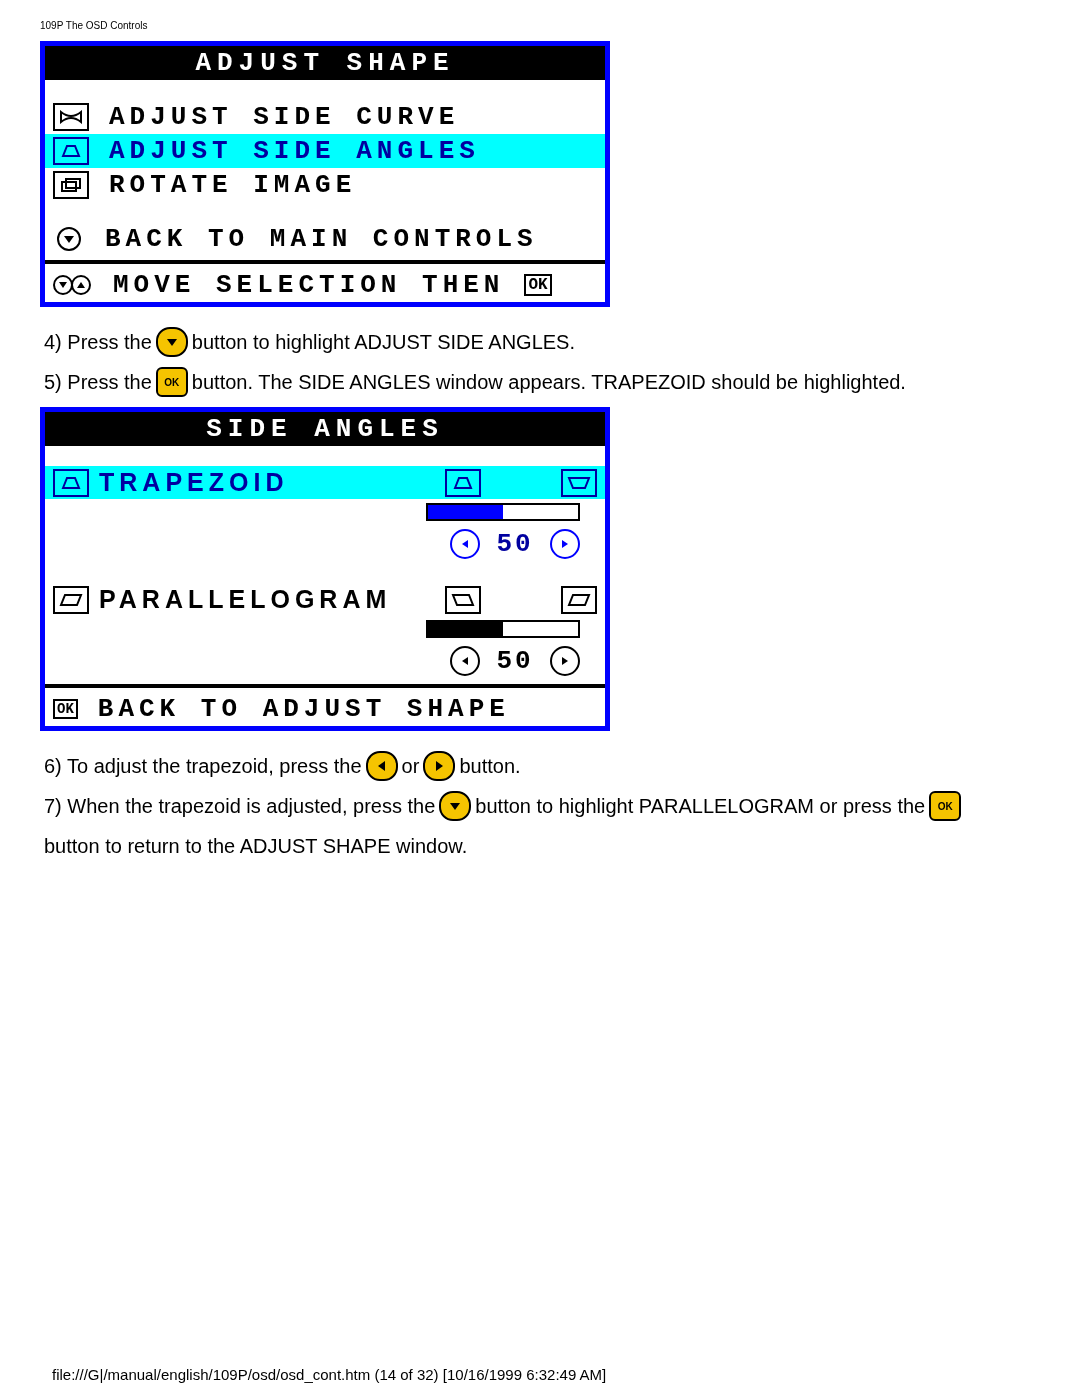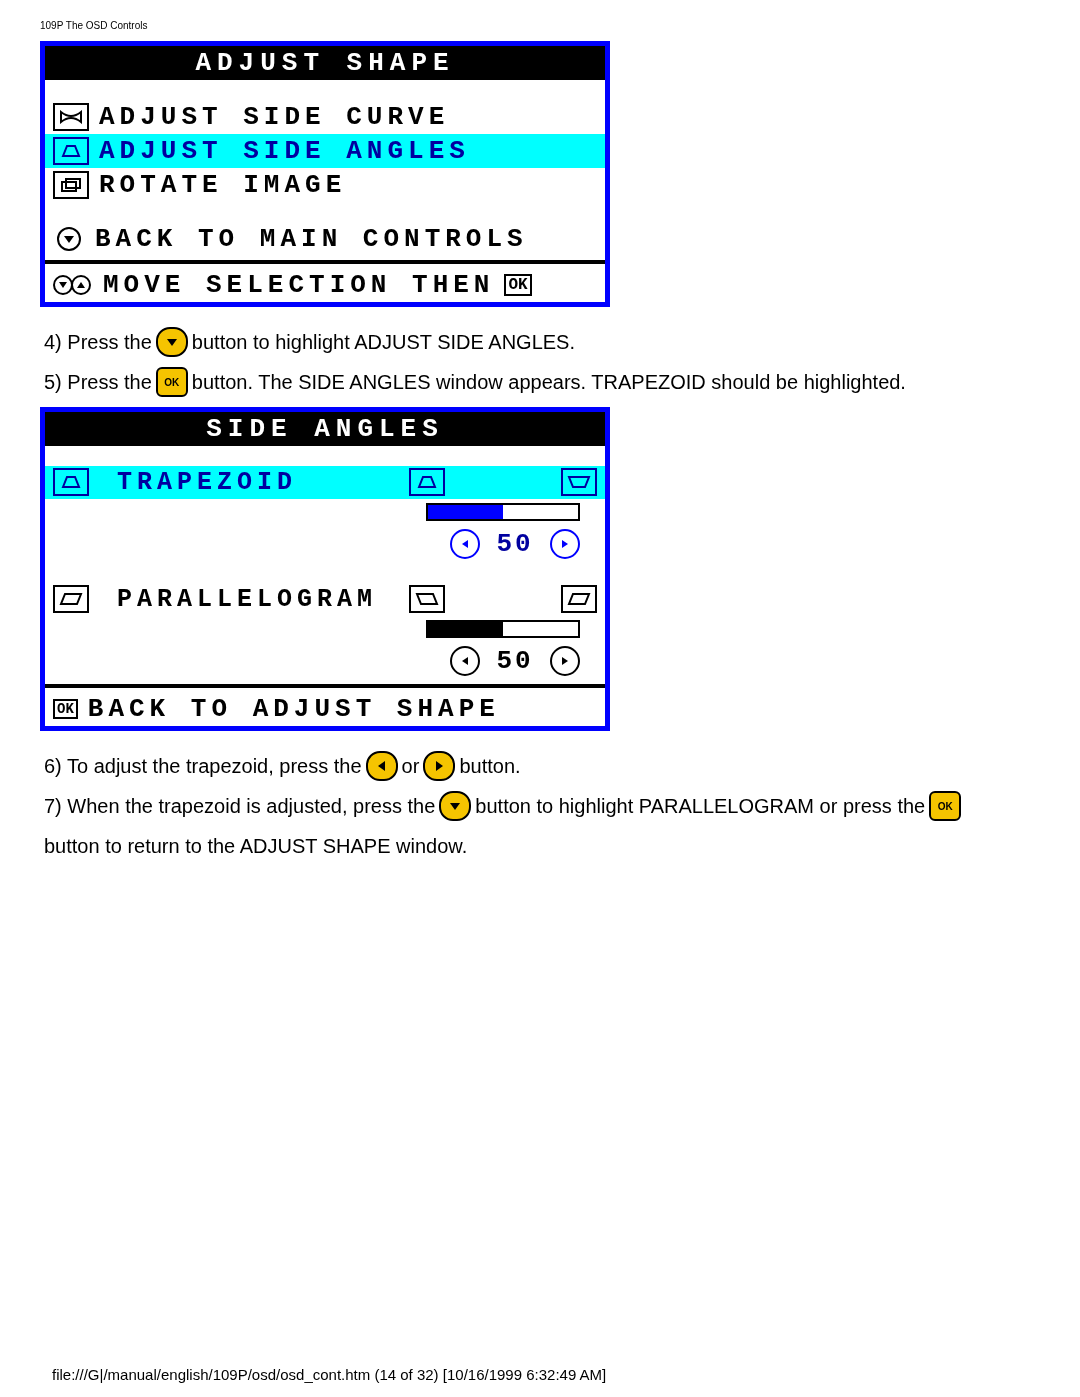--- a/index.html
+++ b/index.html
@@ -1,29 +1,29 @@
 <!DOCTYPE html>
 <html><head>
 <meta charset="utf-8">
 <style>
 body{margin:0;padding:0;background:#fff;font-family:Arial,Helvetica,sans-serif;font-size:16px;color:#000;width:1080px}
 .page{padding:20px 40px}
 .header{font-size:10px;margin-bottom:10px}
 .osd{border:5px solid #0000ff;background:#fff;width:560px;margin-bottom:20px}
 .osd-title{background:#000;color:#fff;text-align:center;font-family:"Courier New",monospace;font-size:26px;font-weight:bold;letter-spacing:6px;padding:2px 0}
-.osd-item{display:flex;align-items:center;gap:10px;padding:2px 8px;font-family:"Courier New",monospace;font-size:26px;font-weight:bold;letter-spacing:5px}
+.osd-item{display:flex;align-items:center;gap:20px;padding:2px 8px;font-family:"Courier New",monospace;font-size:26px;font-weight:bold;letter-spacing:5px}
 .osd-item.sel{background:#00ffff;color:#0000a0}
 .icon-box{width:32px;height:24px;border:2px solid #000;display:flex;align-items:center;justify-content:center}
 .sel .icon-box{border-color:#0000a0}
 .gap{height:20px}
 .hr{border-top:4px solid #000;margin:4px 0}
 .instr{font-size:20px;margin:10px 4px;line-height:1.5;display:flex;flex-wrap:wrap;align-items:center;gap:4px}
 .btn{display:inline-flex;align-items:center;justify-content:center;width:28px;height:26px;background:#f5c400;border:2px solid #000;border-radius:14px;font-weight:bold;font-size:12px;vertical-align:middle}
 svg{display:block}
-.sa-row{display:flex;align-items:flex-start;gap:28px;padding:2px 8px;font-family:Liberation Mono, monospace;font-size:25px;font-weight:bold;letter-spacing:5px}
+.sa-row{display:flex;align-items:center;gap:10px;padding:2px 8px;font-family:Liberation Sans, sans-serif;font-size:25px;font-weight:bold;letter-spacing:5px}
 .sa-row.sel{background:#00ffff;color:#0000a0}
 .sa-label{flex:1}
 .bar{width:150px;height:14px;border:2px solid #000}
 .bar .fill{height:100%;width:50%;background:#0000ff}
 .bar.g .fill{background:#000}
 .val-row{display:flex;align-items:center;justify-content:flex-end;gap:10px;padding:4px 25px 4px 0}
 .circ{width:26px;height:26px;border:2px solid #0000ff;border-radius:50%;display:flex;align-items:center;justify-content:center}
 .circ.k{border-color:#000}
 .num{font-family:"Courier New",monospace;font-size:26px;font-weight:bold;letter-spacing:3px;color:#0000a0;width:50px;text-align:center}
 .num.k{color:#000}

